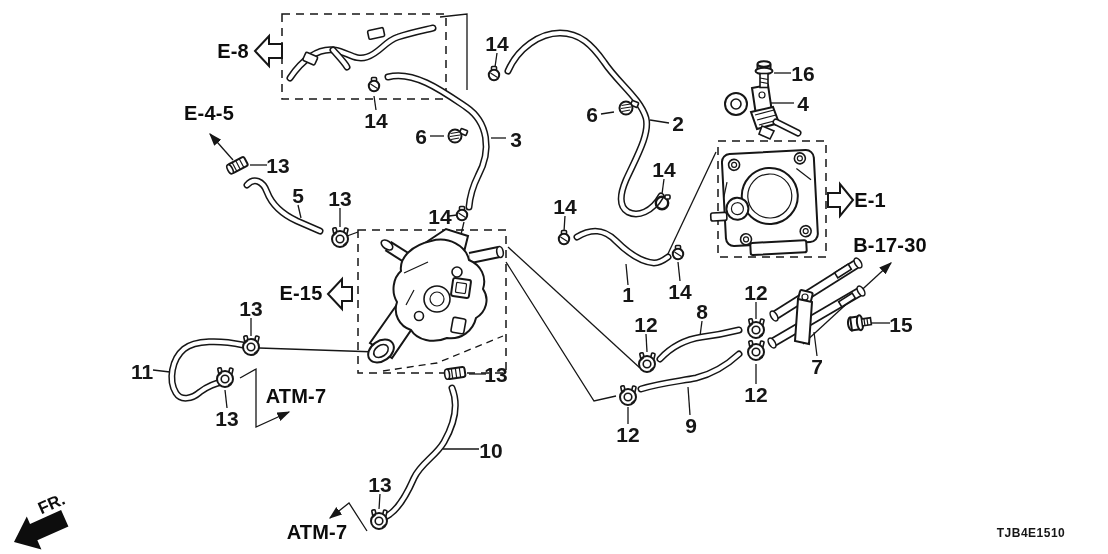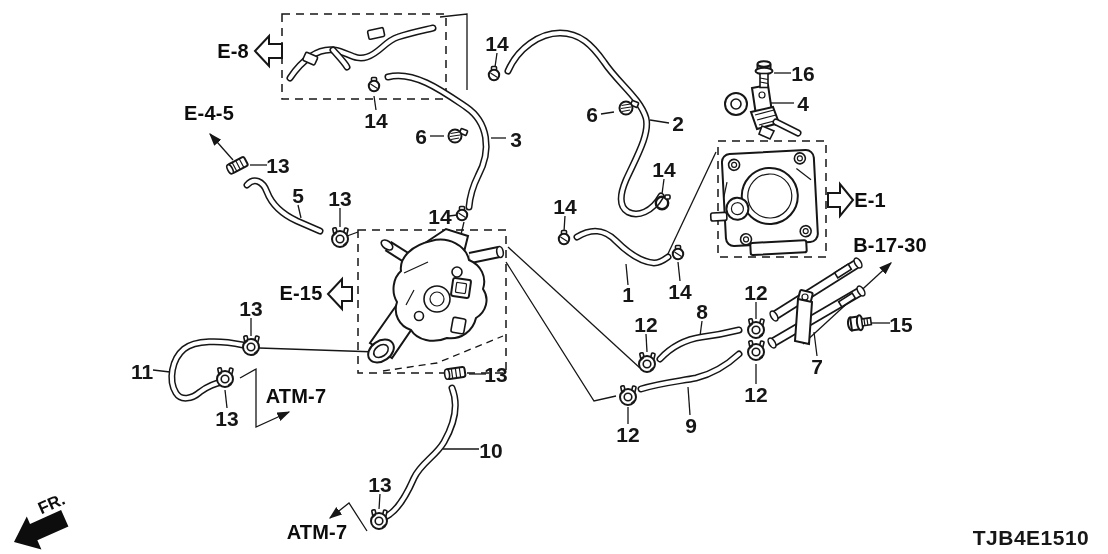--- a/index.html
+++ b/index.html
@@ -22,21 +22,21 @@
   .part-h{fill:#ffffff;stroke:#161616;stroke-width:1.6;}
   .thin{fill:none;stroke:#161616;stroke-width:1.2;}
   .blocka{fill:#ffffff;stroke:#161616;stroke-width:2;}
   
   .callout{font-family:"Liberation Sans",sans-serif;font-size:21px;font-weight:700;
            fill:#161616;text-anchor:middle;dominant-baseline:central;}
   .ref{font-family:"Liberation Sans",sans-serif;font-size:20px;font-weight:700;
        fill:#0d0d0d;text-anchor:middle;dominant-baseline:central;letter-spacing:0.2px;}
   .fr-text{font-family:"Liberation Sans",sans-serif;font-size:17px;font-weight:700;fill:#0d0d0d;}
   .part-code{position:absolute;left:966px;top:526px;width:130px;text-align:center;
-             font-size:21px;font-weight:700;color:#161616;letter-spacing:0.5px;}
+             font-size:12px;font-weight:700;color:#161616;letter-spacing:0.5px;}
 </style>
 </head>
 <body>
 
 <div class="stage">
 <svg id="diagram-svg" width="1108" height="554" viewBox="0 0 1108 554">
   <defs>
     <marker id="arrowhead" markerWidth="11" markerHeight="9" refX="9" refY="3.6" orient="auto">
       <path d="M0,0 L10,3.6 L0,7.2 Z" fill="#161616"></path>
     </marker>

